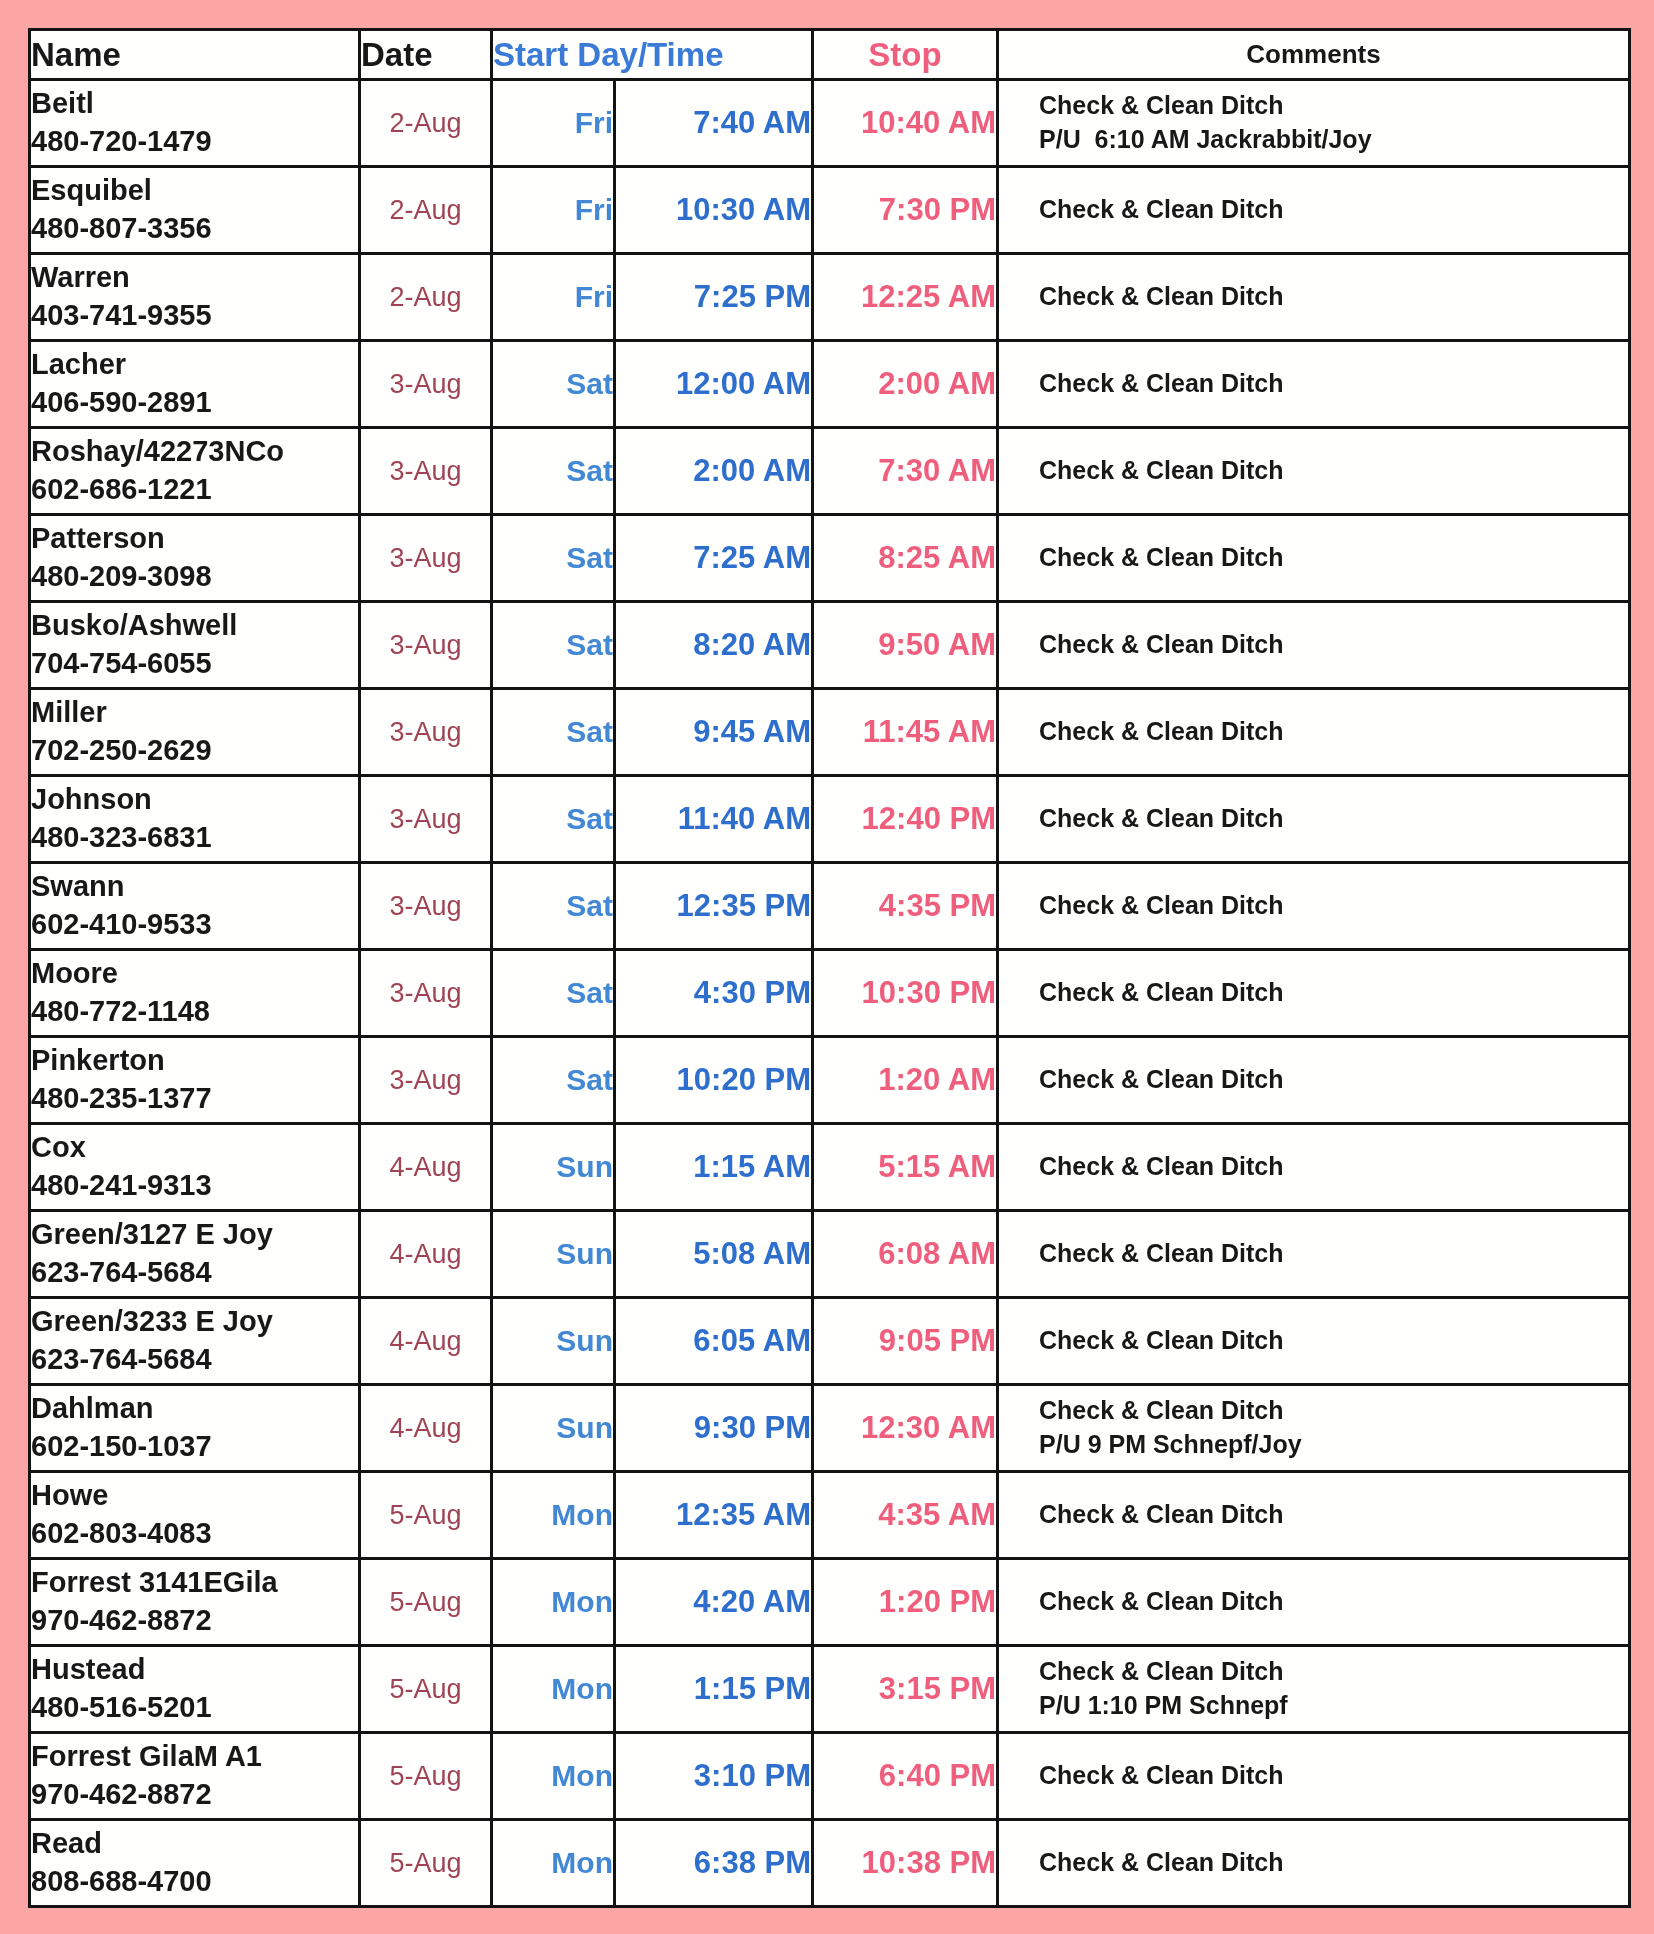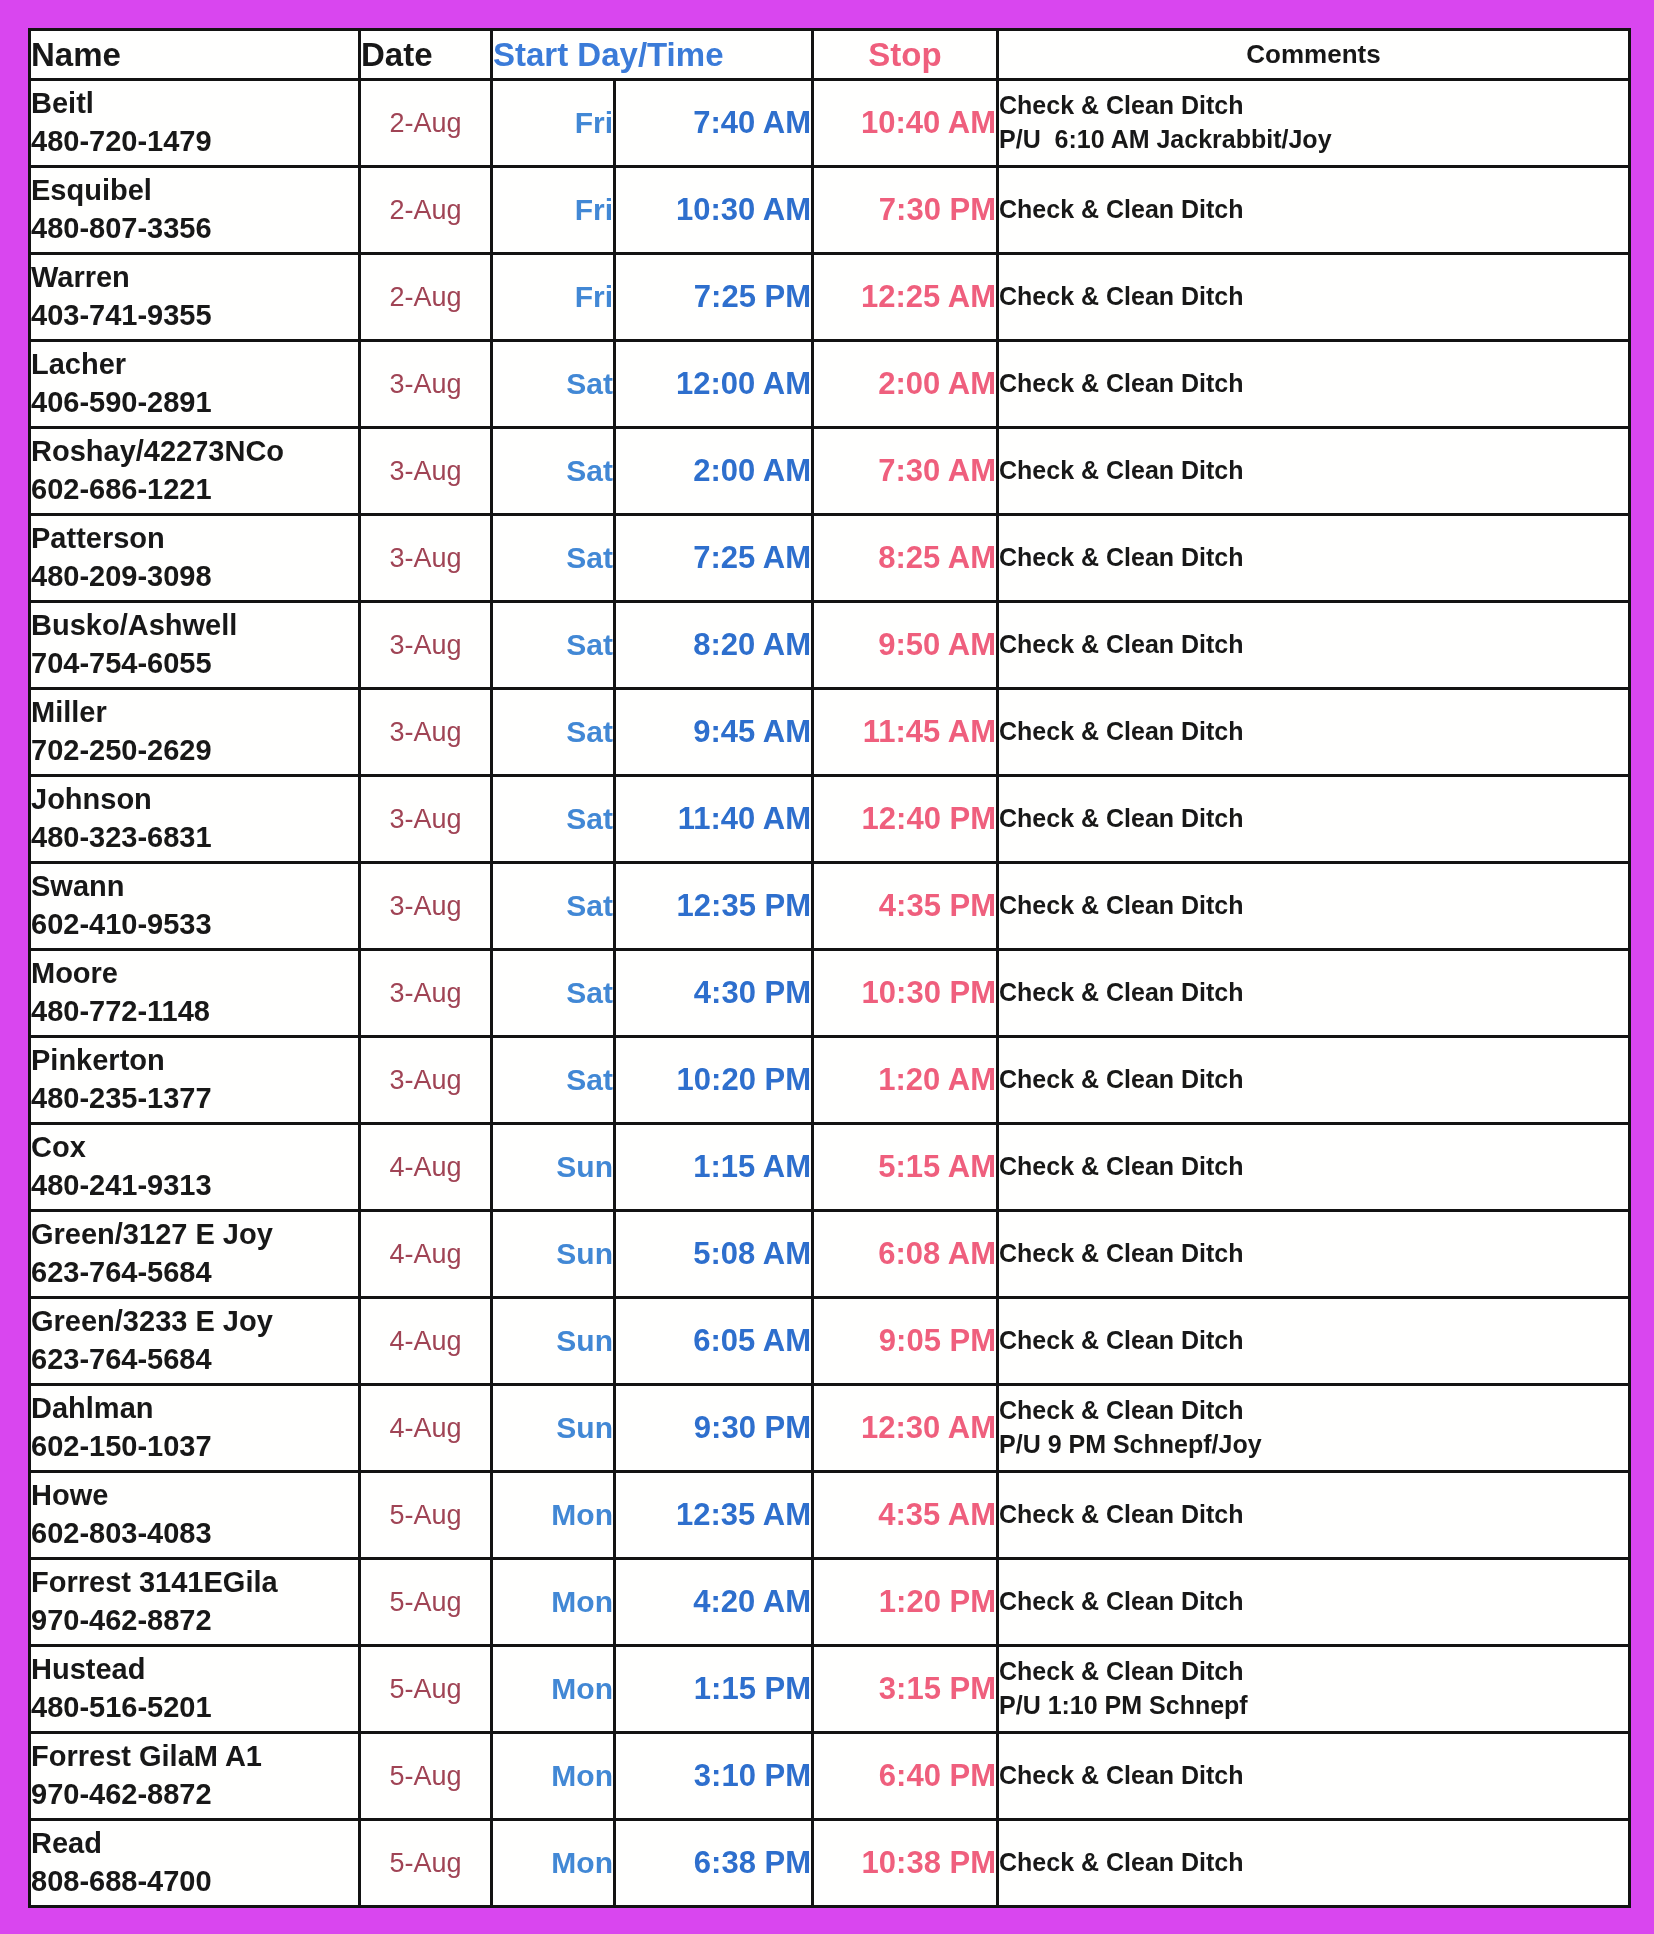--- a/index.html
+++ b/index.html
@@ -7,21 +7,21 @@
     padding: 0;
     background: #fdfdfb;
     width: 1654px;
     height: 1934px;
     font-family: "Liberation Sans", sans-serif;
   }
   .sheet {
     position: relative;
     width: 1654px;
     height: 1934px;
-    background: #d946ef;
+    background: #fca5a5;
   }
   table.sched {
     position: absolute;
     left: 28px;
     top: 28px;
     width: 1602px;
     border-collapse: collapse;
     table-layout: fixed;
     background: #fffffe;
   }
@@ -99,21 +99,21 @@
     padding-right: 8px;
   }
   td.c-comments {
     vertical-align: middle;
     padding-left: 10px;
     color: #181818;
     font-weight: bold;
     font-size: 25px;
     line-height: 1.35;
   }
-  td.c-comments div { white-space: pre-wrap; }
+  td.c-comments div { white-space: pre-wrap; padding-left: 40px; }
   td.c-comments div:empty { display: none; }
 </style>
 <style>
   th.h-startdaytime { color: #3b7bd8; }
   th.h-stop { color: #ef5f7d; }
   td.c-date { color: #a04455; }
   td.c-day { color: #4288d5; }
   td.c-start { color: #2e6fcd; }
   td.c-stop { color: #ef5f7d; }
 </style></head>

